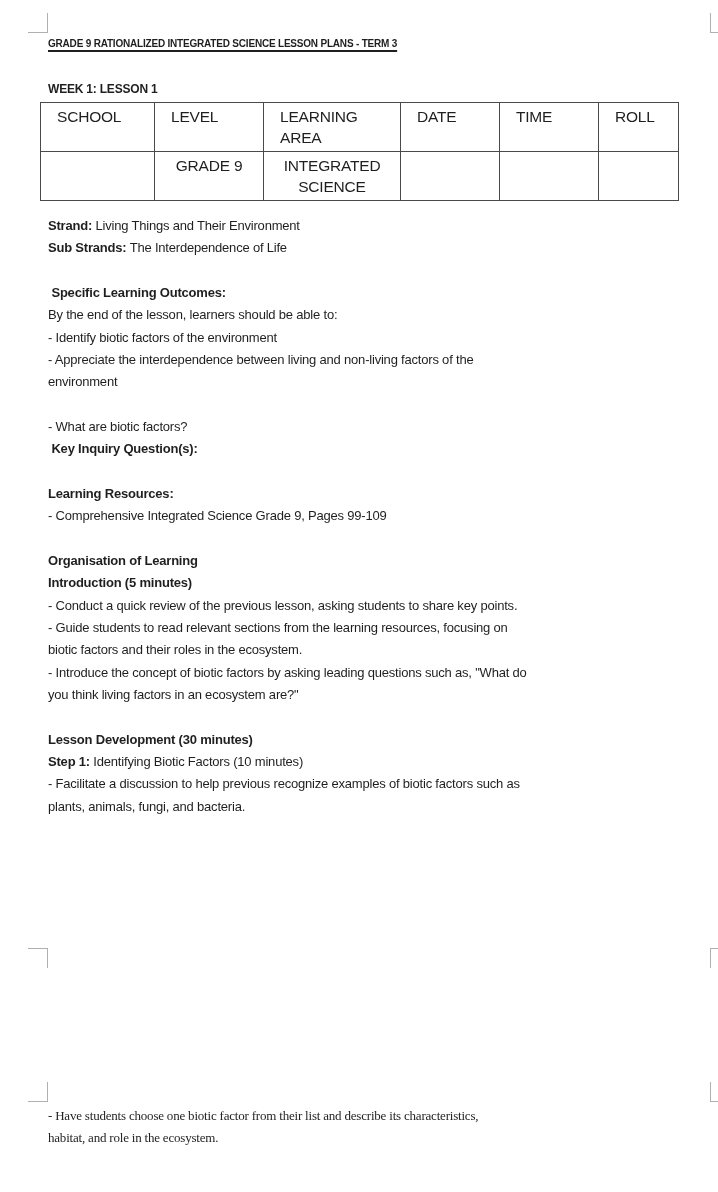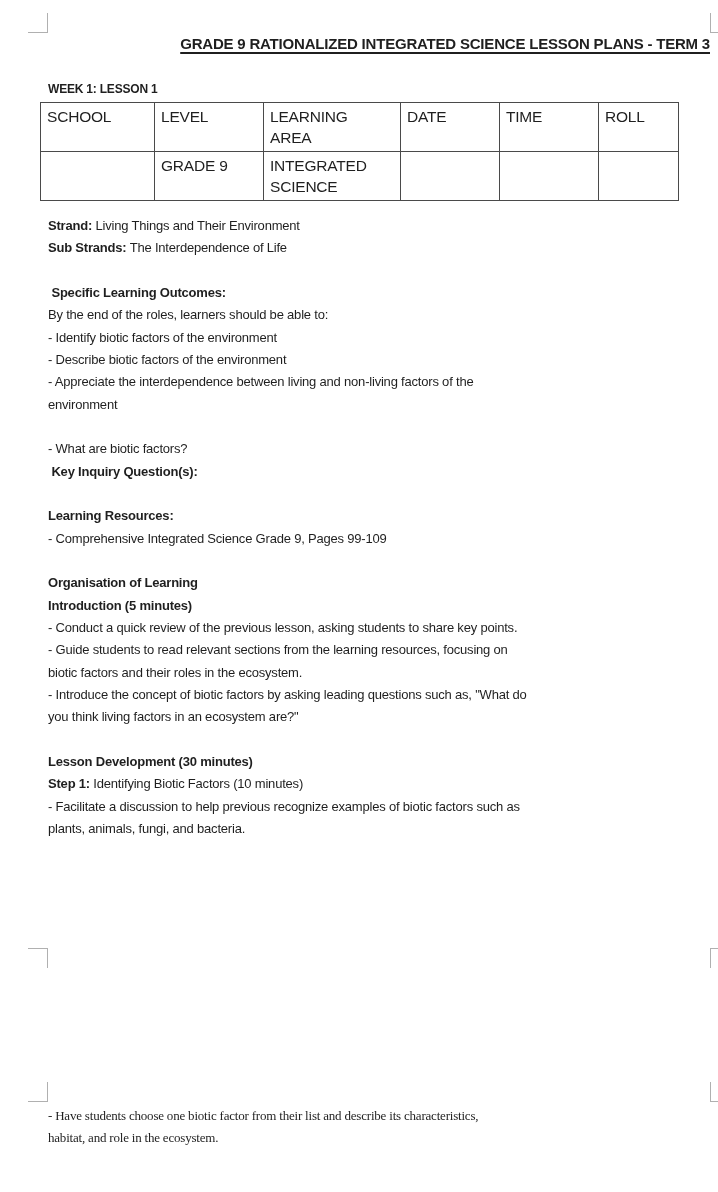--- a/index.html
+++ b/index.html
@@ -22,40 +22,40 @@
   #page2{top:1004px;height:166px;font-family:Liberation Serif, serif;}
 
   
   .mark{position:absolute;width:20px;height:20px;border:0 solid var(--mark);}
   .mark.tl{border-right-width:1.5px;border-bottom-width:1.5px;}
   .mark.tr{border-left-width:1.5px;border-bottom-width:1.5px;}
   .mark.bl{border-top-width:1.5px;border-right-width:1.5px;}
   .mark.br{border-top-width:1.5px;border-left-width:1.5px;}
 
   .doc-title{
-    position:absolute;top:33px;left:48px;width:662px;text-align:right;
-    font-size:15px;font-weight:bold;letter-spacing:-0.2px;line-height:22px;
+    position:absolute;top:33px;left:48px;width:662px;text-align:left;
+    font-size:10px;font-weight:bold;letter-spacing:-0.2px;line-height:22px;
     text-decoration:underline;text-underline-offset:3px;text-decoration-thickness:1.5px;
     white-space:pre;
   }
   .week{
     position:absolute;top:79px;left:48px;
     font-size:12px;font-weight:bold;letter-spacing:-0.2px;line-height:20px;
   }
   table.info{
     position:absolute;top:102px;left:40px;width:638px;
     border-collapse:collapse;table-layout:fixed;
   }
   table.info td{
     border:1.6px solid var(--border);
     font-size:15.5px;letter-spacing:-0.2px;line-height:21px;
-    padding:3px 6px;vertical-align:top;white-space:pre-line;color:var(--text);
+    padding:3px 16px;vertical-align:top;white-space:pre-line;color:var(--text);
   }
   tr.hrow td{height:44px;}
-  tr.drow td{height:49px;}
+  tr.drow td{height:49px;text-align:center;}
 
   .paras{position:absolute;top:215px;left:48px;width:668px;}
   .para{
     margin:0;font-size:13px;line-height:22.33px;letter-spacing:-0.2px;
     white-space:pre;color:var(--text);
   }
   .para strong{font-weight:bold;}
   #page2 .para{position:absolute;top:101px;left:48px;width:668px;}
 </style>
 </head>
@@ -101,23 +101,22 @@
         <td></td>
       </tr>
     </tbody>
       </table>
 
     <div class="paras">
         <p class="para"><strong>Strand:</strong><span> Living Things and Their Environment</span></p>
         <p class="para"><strong>Sub Strands:</strong><span> The Interdependence of Life</span></p>
         <p class="para">&nbsp;</p>
         <p class="para"><strong> Specific Learning Outcomes:</strong></p>
-        <p class="para"><span>By the end of the roles, learners should be able to:</span></p>
+        <p class="para"><span>By the end of the lesson, learners should be able to:</span></p>
         <p class="para"><span>- Identify biotic factors of the environment</span></p>
-        <p class="para"><span>- Describe biotic factors of the environment</span></p>
         <p class="para"><span>- Appreciate the interdependence between living and non-living factors of the
 environment</span></p>
         <p class="para">&nbsp;</p>
         <p class="para"><span>- What are biotic factors?</span></p>
         <p class="para"><strong> Key Inquiry Question(s):</strong></p>
         <p class="para">&nbsp;</p>
         <p class="para"><strong>Learning Resources:</strong></p>
         <p class="para"><span>- Comprehensive Integrated Science Grade 9, Pages 99-109</span></p>
         <p class="para">&nbsp;</p>
         <p class="para"><strong>Organisation of Learning</strong></p>

